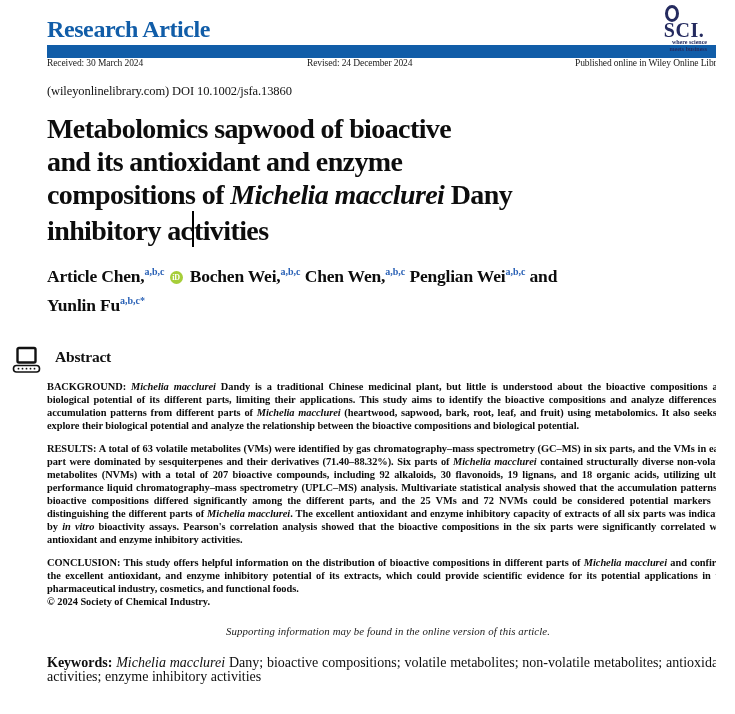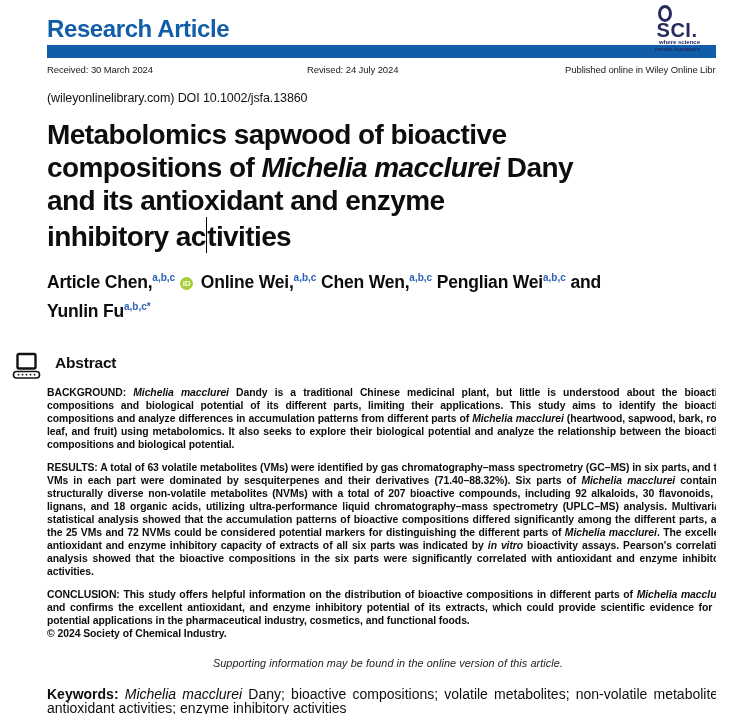--- a/index.html
+++ b/index.html
@@ -1,49 +1,49 @@
 <!DOCTYPE html>
 <html style="--brand-blue: #115DA8; --superscript-blue: #2B62B6; --orcid-green: #A6CE39; --logo-navy: #252B5F;"><head>
 <meta charset="utf-8">
 <style>
   html,body{margin:0;padding:0;background:#ffffff;}
   .page{
     position:relative;
     width:716px;height:714px;
     box-sizing:border-box;
     background:#fff;
-    font-family:Liberation Sans, sans-serif;
+    font-family:Liberation Serif, serif;
     color:#111;
     padding:12px 6px 0 47px;
     overflow:hidden;
   }
   
   .article-type{
     margin:4px 0 3px 0;
     font-size:24px;line-height:26px;font-weight:bold;
     letter-spacing:-0.4px;
     color:var(--brand-blue,#115DA8);
   }
   .blue-bar{width:675px;height:13px;background:var(--brand-blue,#115DA8);}
   .sci-logo{
-    position:absolute;top:5px;right:10px;width:58px;
+    position:absolute;top:5px;right:3px;width:58px;
     text-align:center;color:var(--logo-navy,#252B5F);
   }
   .sci-ring{
     display:block;width:8px;height:11px;
     border:3px solid var(--logo-navy,#252B5F);
     border-radius:50%;
     margin:0 auto 0 10px;
   }
   .sci-text{display:block;font-size:20px;line-height:17px;font-weight:bold;letter-spacing:0.5px;}
   .sci-tagline{display:block;font-size:6px;line-height:7px;font-weight:bold;text-align:right;padding-right:6px;}
   
   .dates-row{
     display:grid;grid-template-columns:260px 1fr auto;
-    width:684px;margin-top:6px;
+    width:684px;
     font-size:9.5px;color:#1a1a1a;letter-spacing:-0.1px;
   }
   .doi-line{margin-top:16px;font-size:12.5px;letter-spacing:-0.1px;}
   
   .title{
     margin:13px 0 0 0;
     font-size:28px;line-height:33px;font-weight:bold;
     letter-spacing:-0.6px;color:#0d0d0d;
   }
   .caret{display:inline-block;width:1.5px;height:36px;background:#000;vertical-align:-7px;}
@@ -98,36 +98,36 @@
 
   <div class="sci-logo">
     <span class="sci-ring"></span>
     <span class="sci-text">SCI.</span>
     <span class="sci-tagline">where science</span>
     <span class="sci-tagline">meets business</span>
   </div>
 
   <div class="dates-row">
     <span>Received: 30 March 2024</span>
-    <span>Revised: 24 July 2024</span>
+    <span>Revised: 24 December 2024</span>
     <span>Published online in Wiley Online Library:</span>
   </div>
 
   <div class="doi-line">(wileyonlinelibrary.com) DOI 10.1002/jsfa.13860</div>
 
   <h1 class="title">
     <div><span>Metabolomics sapwood of bioactive</span></div>
+    <div><span>and its antioxidant and enzyme</span></div>
     <div><span>compositions of </span><i>Michelia macclurei</i><span> Dany</span></div>
-    <div><span>and its antioxidant and enzyme</span></div>
     <div><span>inhibitory ac</span><span class="caret"></span><span>tivities</span></div>
   </h1>
 
   <div class="authors">
     <div>
-      <span>Article Chen,</span><span class="auth-sup">a,b,c</span><span class="orcid">iD</span><span> Online Wei,</span><span class="auth-sup">a,b,c</span><span> Chen Wen,</span><span class="auth-sup">a,b,c</span><span> Penglian Wei</span><span class="auth-sup">a,b,c</span><span> and</span>
+      <span>Article Chen,</span><span class="auth-sup">a,b,c</span><span class="orcid">iD</span><span> Bochen Wei,</span><span class="auth-sup">a,b,c</span><span> Chen Wen,</span><span class="auth-sup">a,b,c</span><span> Penglian Wei</span><span class="auth-sup">a,b,c</span><span> and</span>
     </div>
     <div>
       <span>Yunlin Fu</span><span class="auth-sup">a,b,c*</span>
     </div>
   </div>
 
   <section>
     <div class="abstract-head">
       <span class="laptop-icon">
         <svg width="30" height="30" viewBox="0 0 30 30" aria-hidden="true">

